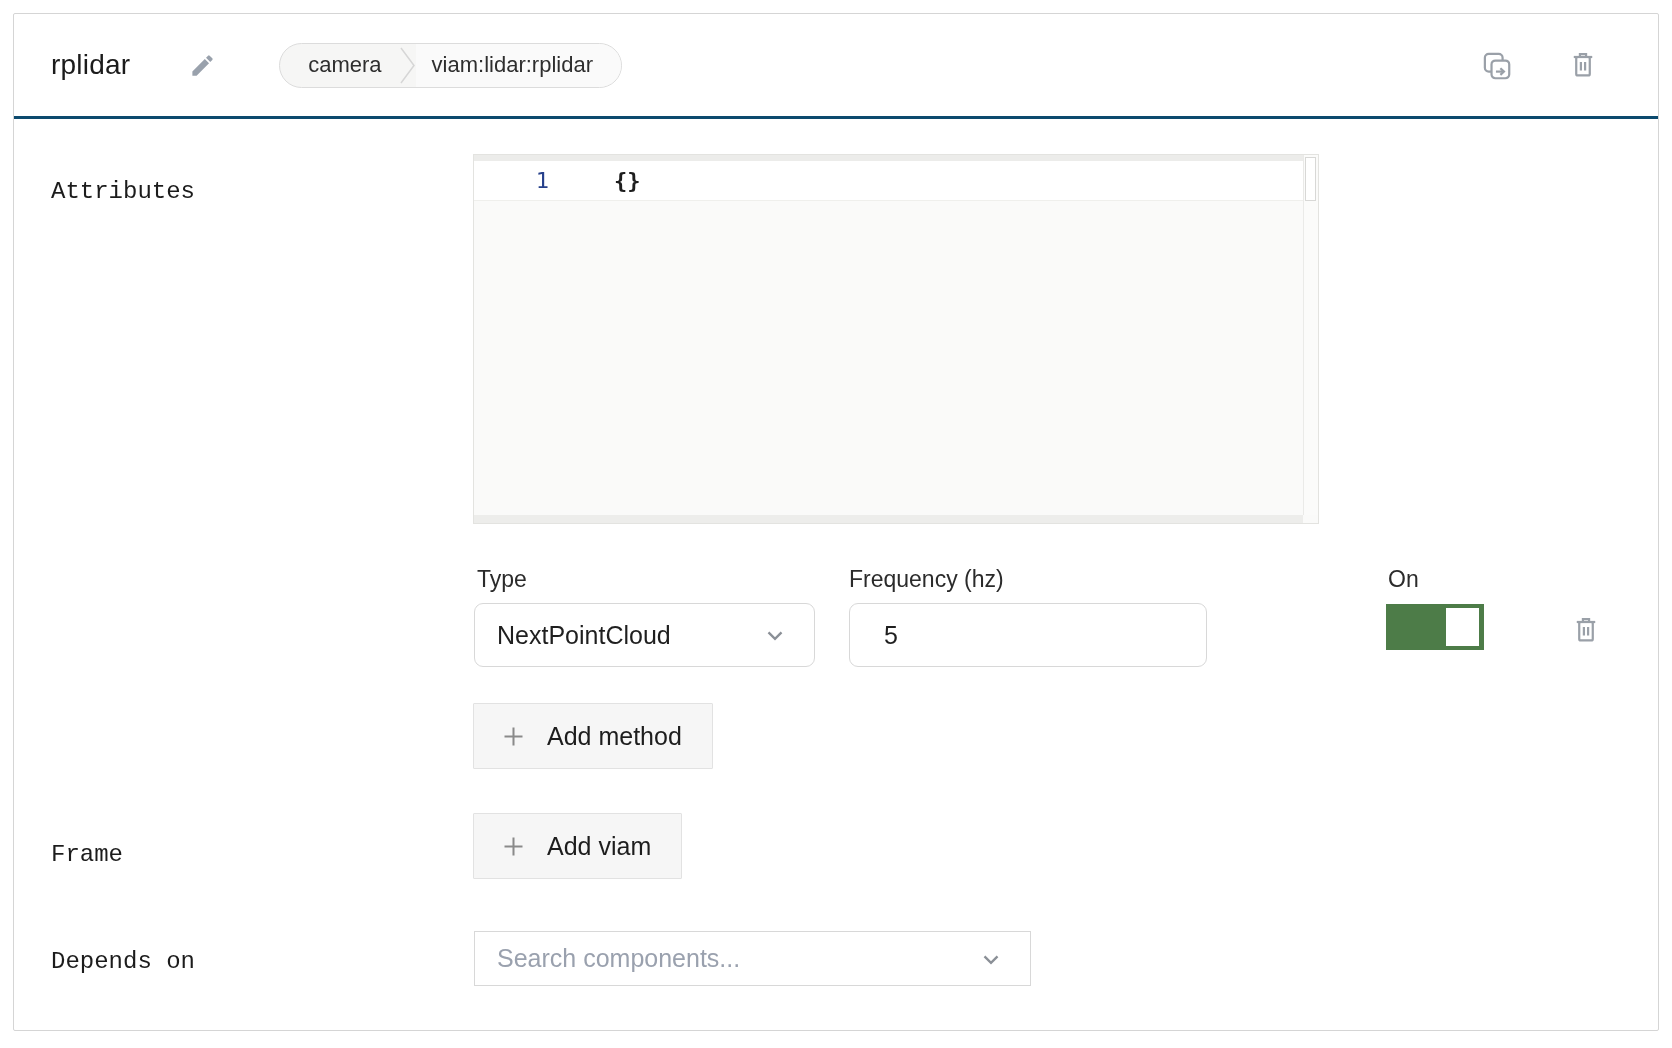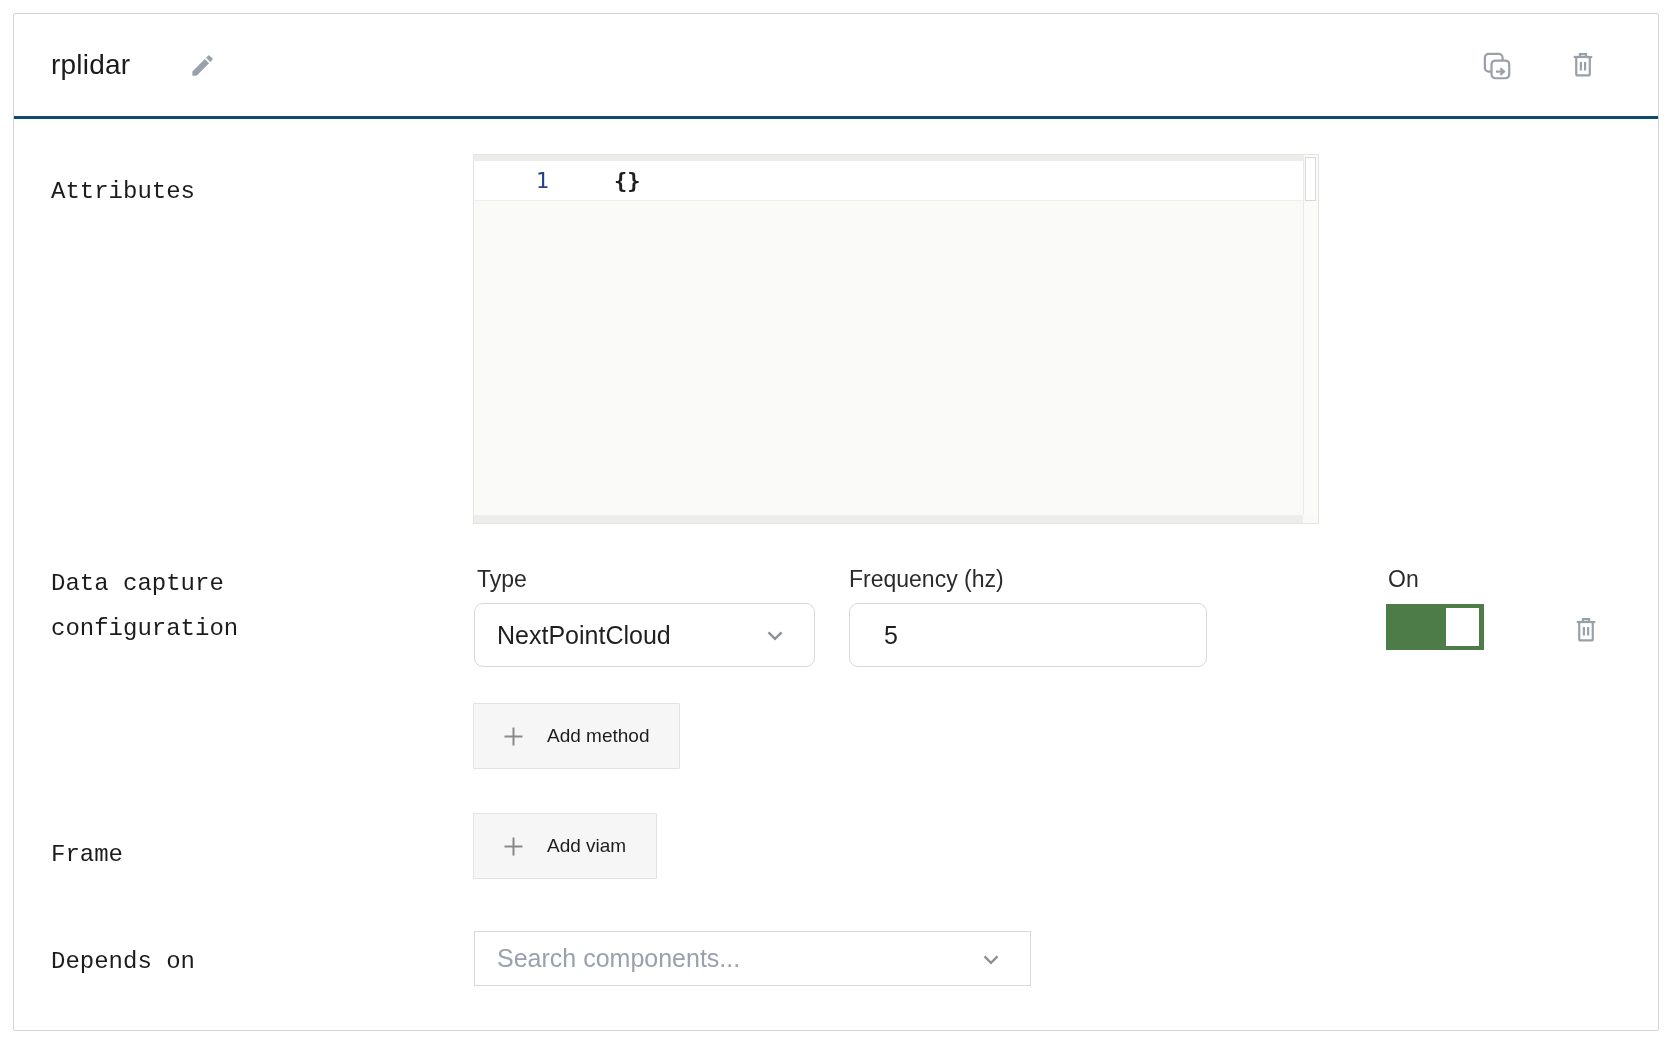--- a/index.html
+++ b/index.html
@@ -90,21 +90,21 @@
   }
   .toggle .knob { position: absolute; top: 4px; right: 5px; width: 33px; height: 38px; background: #ffffff; }
 
   .row-trash { position: absolute; left: 1557px; top: 600px; }
 
   
   .ghost-btn {
     position: absolute; height: 66px;
     background: #f6f6f6; border: 1px solid #e2e2e2; border-radius: 1px;
     display: flex; align-items: center; gap: 20px; padding: 0 30px 0 26px;
-    font-family: "Liberation Sans", sans-serif; font-size: 19px; color: #1d1d1d; cursor: pointer;
+    font-family: "Liberation Sans", sans-serif; font-size: 25px; color: #1d1d1d; cursor: pointer;
   }
   .add-method { left: 459px; top: 689px; }
   .add-frame  { left: 459px; top: 799px; }
 
   
   .search-select {
     position: absolute; left: 460px; top: 917px; width: 557px; height: 55px;
     border: 1px solid #d8d8d8; background: #fff; display: flex; align-items: center;
   }
   .search-select input {
@@ -127,20 +127,29 @@
       <span class="component-title">rplidar</span>
 
       <span class="pencil-wrap">
         <span>
           <svg width="27" height="27" viewBox="0 0 24 24" fill="#99a1ac">
             <path d="M3 17.25V21h3.75L17.81 9.94l-3.75-3.75L3 17.25zM20.71 7.04a1 1 0 0 0 0-1.41l-2.34-2.34a1 1 0 0 0-1.41 0l-1.83 1.83 3.75 3.75 1.83-1.83z"></path>
           </svg>
         </span>
       </span>
 
+      <div class="type-badge">
+        <span class="seg-cat">camera</span>
+        <span class="badge-sep">
+          <svg width="16" height="45" viewBox="0 0 16 45" fill="none" stroke="#d6d6d6" stroke-width="1.5">
+            <path d="M1 5 L14 22.5 L1 40"></path>
+          </svg>
+        </span>
+        <span class="seg-model">viam:lidar:rplidar</span>
+      </div>
 
       <div class="header-spacer"></div>
 
       <div class="header-actions">
         <button class="icon-btn">
           <span>
             <svg width="31" height="31" viewBox="0 0 28 28" fill="none" stroke="#9aa0a8" stroke-width="2">
               <rect x="3.5" y="3.5" width="16" height="16" rx="3.5"></rect>
               <rect x="9.5" y="9.5" width="16" height="16" rx="3.5" fill="#ffffff"></rect>
               <path d="M13.5 19.5h7"></path>
@@ -168,21 +177,20 @@
       <div class="editor-line">
         <div class="editor-gutter">1</div>
         <div class="editor-code">{}</div>
       </div>
       <div class="editor-vscroll">
         <div class="thumb"></div>
       </div>
       <div class="editor-hscroll"></div>
     </div>
 
-    <div class="row-label" style="top:547px; width:250px;">Data capture configuration</div>
 
     <div class="field-label" style="left:463px;">Type</div>
     <div class="field-label" style="left:835px;">Frequency (hz)</div>
     <div class="field-label" style="left:1374px;">On</div>
 
     <div class="select-box type-select">
       <span>NextPointCloud</span>
       <span class="chev">
         <svg width="26" height="26" viewBox="0 0 24 24" fill="none" stroke="#8b9097" stroke-width="2.2">
           <path d="M6 9.5l6 6 6-6"></path>

